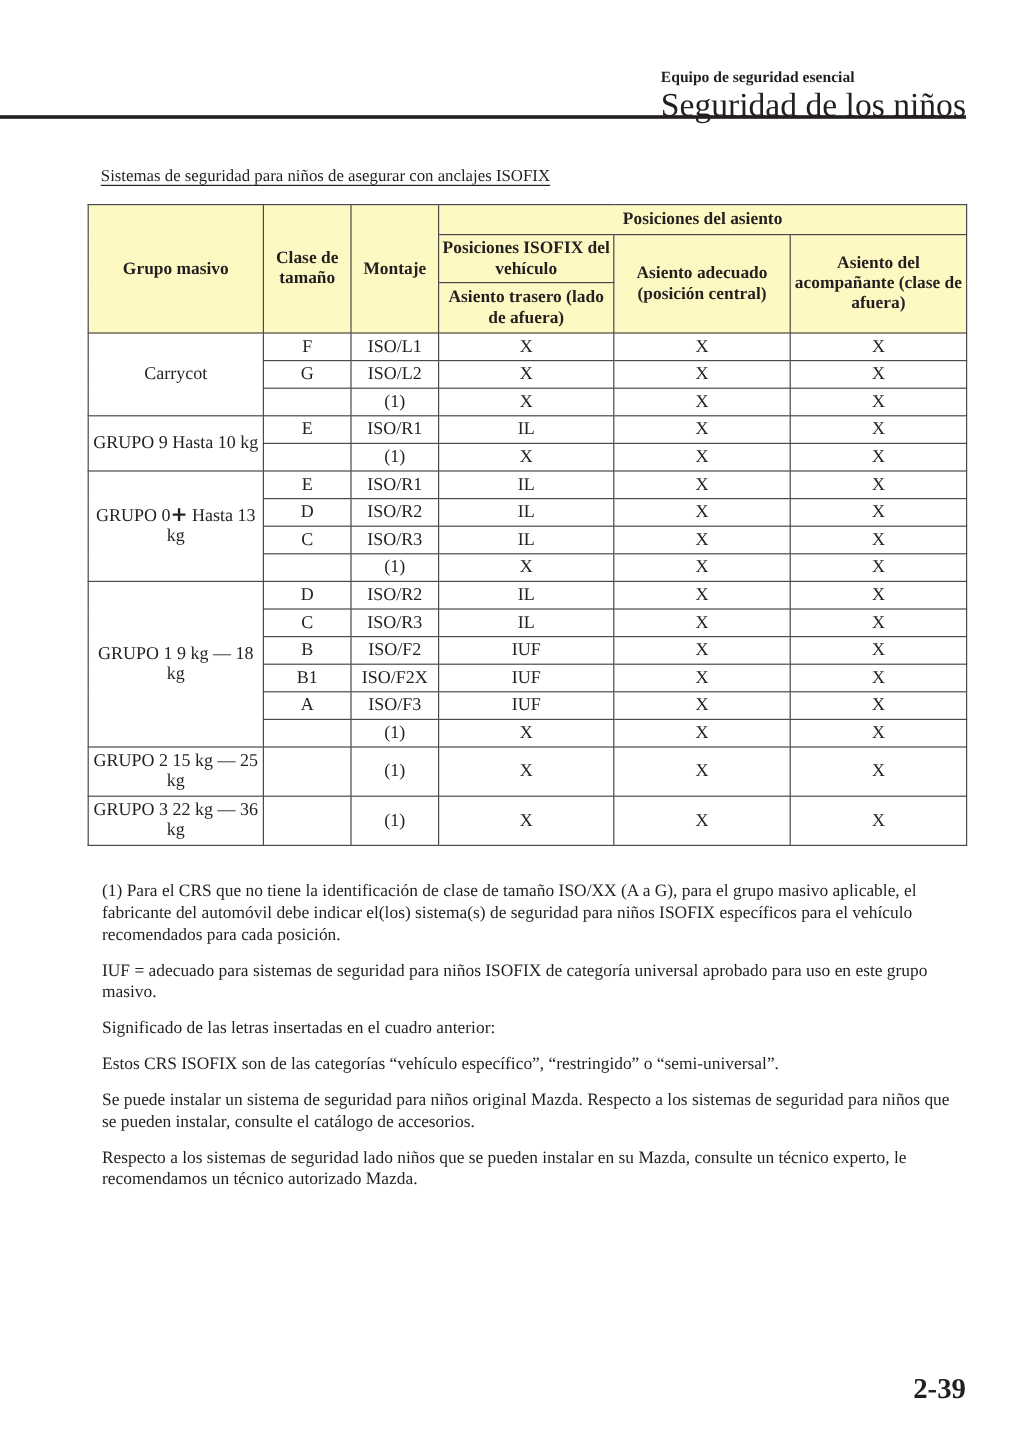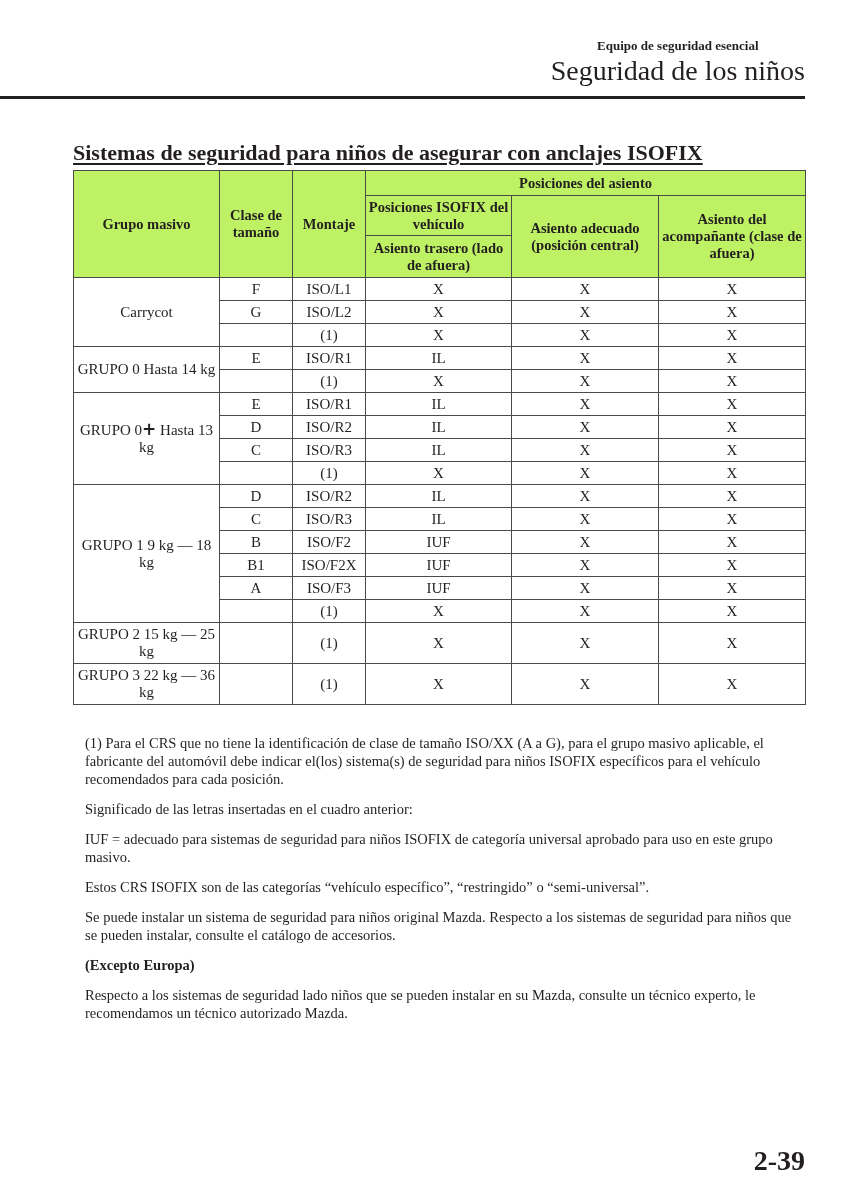--- a/index.html
+++ b/index.html
@@ -1,57 +1,57 @@
 <!DOCTYPE html>
 <html><head>
 <meta charset="utf-8">
 <style>
   html, body { margin: 0; padding: 0; background: #ffffff; }
   body {
     width: 845px; height: 1200px; position: relative; overflow: hidden;
     font-family: "Liberation Serif", "DejaVu Serif", serif; color: #231f20;
   }
   .header-section {
-    position: absolute; right: 40px; top: 38px; text-align: center; margin-left: 44px;
+    position: absolute; right: 40px; top: 56px; text-align: left; margin-left: 44px;
   }
   .header-section .section {
     font-size: 13px; font-weight: bold; line-height: 16px;
   }
   .header-section .chapter {
     font-size: 28px; font-weight: normal; line-height: 32px; margin-top: 1px;
   }
   .rule {
     position: absolute; left: 0; width: 805px; top: 96px; height: 3px; background: #231f20;
   }
   .heading {
-    position: absolute; left: 73px; top: 140px;
-    font-size: 22px; font-weight: bold; text-decoration: underline; text-underline-offset: 3px;
+    position: absolute; left: 84px; top: 140px;
+    font-size: 14px; font-weight: normal; text-decoration: underline; text-underline-offset: 3px;
   }
   table.isofix {
     position: absolute; left: 73px; top: 170px; width: 732px;
     border-collapse: collapse; font-size: 15px; table-layout: fixed;
   }
   table.isofix th, table.isofix td {
     border: 1.3px solid #4a4a4a; text-align: center; vertical-align: middle;
     padding: 0 2px; line-height: 17px;
   }
   table.isofix th {
-    background: #bef264; font-weight: bold; font-size: 14.5px;
+    background: #fef9c3; font-weight: bold; font-size: 14.5px;
   }
   table.isofix td { height: 22px; }
   table.isofix tr.tall td { height: 40px; }
   .notes {
     position: absolute; left: 73px; top: 722px; width: 735px;
     font-size: 14.5px; line-height: 18px;
   }
   .notes p { margin: 12px; }
   .notes .bold { font-weight: bold; }
   .page-number {
     position: absolute; right: 40px; top: 1145px;
-    font-size: 28px; font-weight: bold;
+    font-size: 24px; font-weight: bold;
   }
   .plus { font-family: "DejaVu Sans", sans-serif; font-weight: bold; font-size: 17px; }
 </style>
 </head>
 <body>
 
 <div class="header-section">
   <div class="section">Equipo de seguridad esencial</div>
   <div class="chapter">Seguridad de los niños</div>
 </div>
@@ -101,21 +101,21 @@
         <td>X</td>
       </tr>
       <tr>
         <td></td>
         <td>(1)</td>
         <td>X</td>
         <td>X</td>
         <td>X</td>
       </tr>
       <tr>
-        <td rowspan="2">GRUPO 0 Hasta 14 kg</td>
+        <td rowspan="2">GRUPO 9 Hasta 10 kg</td>
         <td>E</td>
         <td>ISO/R1</td>
         <td>IL</td>
         <td>X</td>
         <td>X</td>
       </tr>
       <tr>
         <td></td>
         <td>(1)</td>
         <td>X</td>
@@ -208,21 +208,20 @@
         <td>(1)</td>
         <td>X</td>
         <td>X</td>
         <td>X</td>
       </tr>
     </tbody>
 </table>
 
 <div class="notes" id="notes">
     <p>(1) Para el CRS que no tiene la identificación de clase de tamaño ISO/XX (A a G), para el grupo masivo aplicable, el fabricante del automóvil debe indicar el(los) sistema(s) de seguridad para niños ISOFIX específicos para el vehículo recomendados para cada posición.</p>
+    <p>IUF = adecuado para sistemas de seguridad para niños ISOFIX de categoría universal aprobado para uso en este grupo masivo.</p>
     <p>Significado de las letras insertadas en el cuadro anterior:</p>
-    <p>IUF = adecuado para sistemas de seguridad para niños ISOFIX de categoría universal aprobado para uso en este grupo masivo.</p>
     <p>Estos CRS ISOFIX son de las categorías “vehículo específico”, “restringido” o “semi-universal”.</p>
     <p>Se puede instalar un sistema de seguridad para niños original Mazda. Respecto a los sistemas de seguridad para niños que se pueden instalar, consulte el catálogo de accesorios.</p>
-    <p class="bold">(Excepto Europa)</p>
     <p>Respecto a los sistemas de seguridad lado niños que se pueden instalar en su Mazda, consulte un técnico experto, le recomendamos un técnico autorizado Mazda.</p>
   </div>
 
 <div class="page-number">2-39</div>
 
 </body></html>

